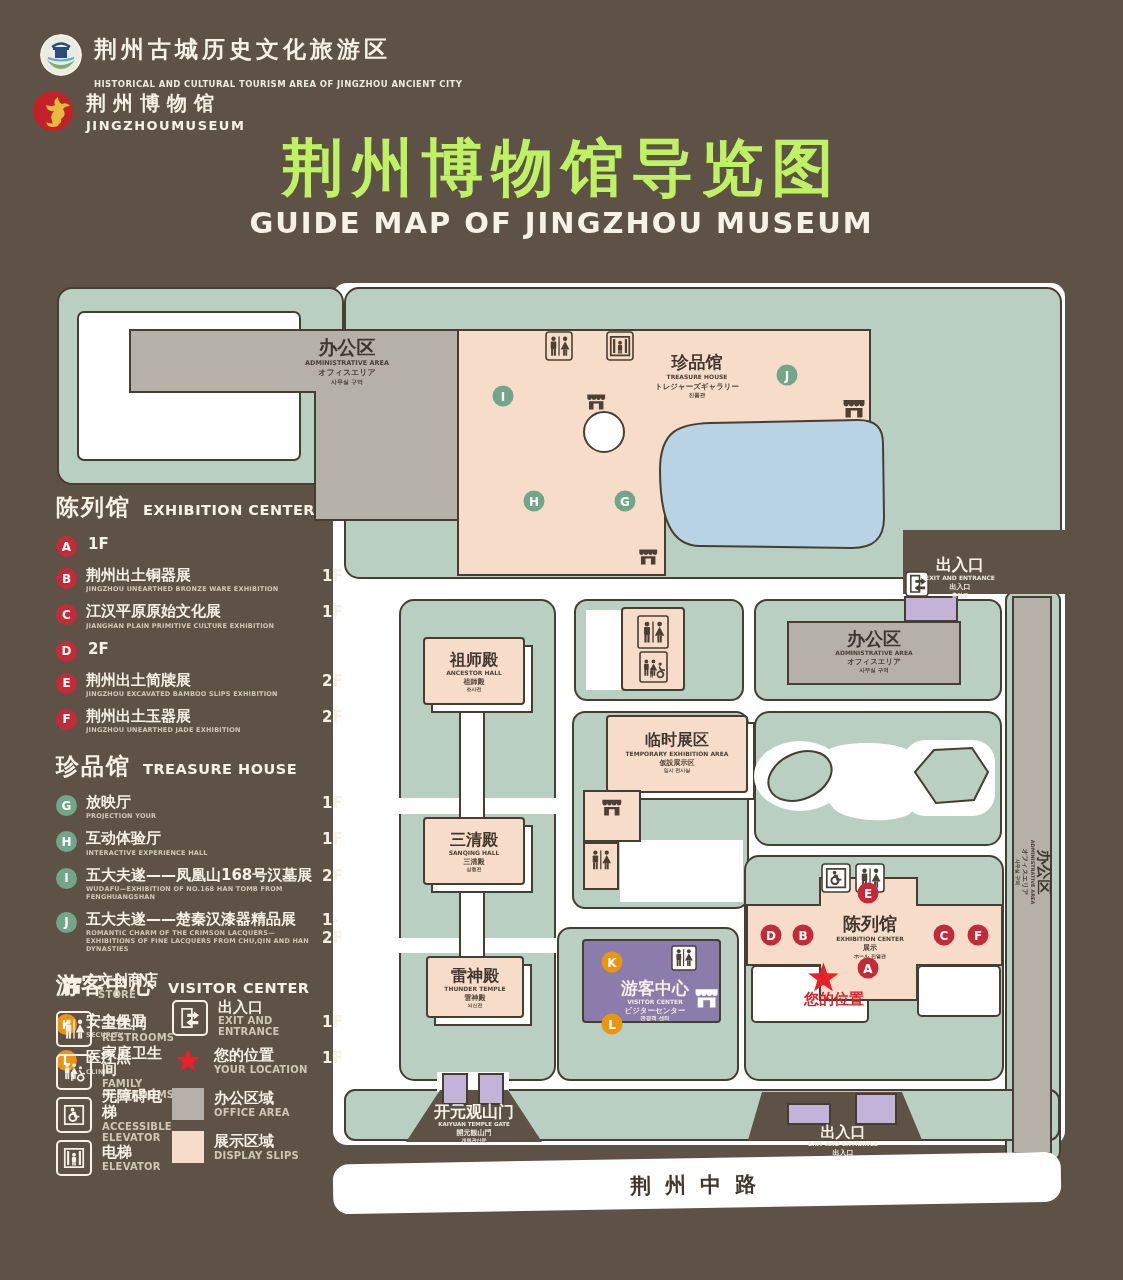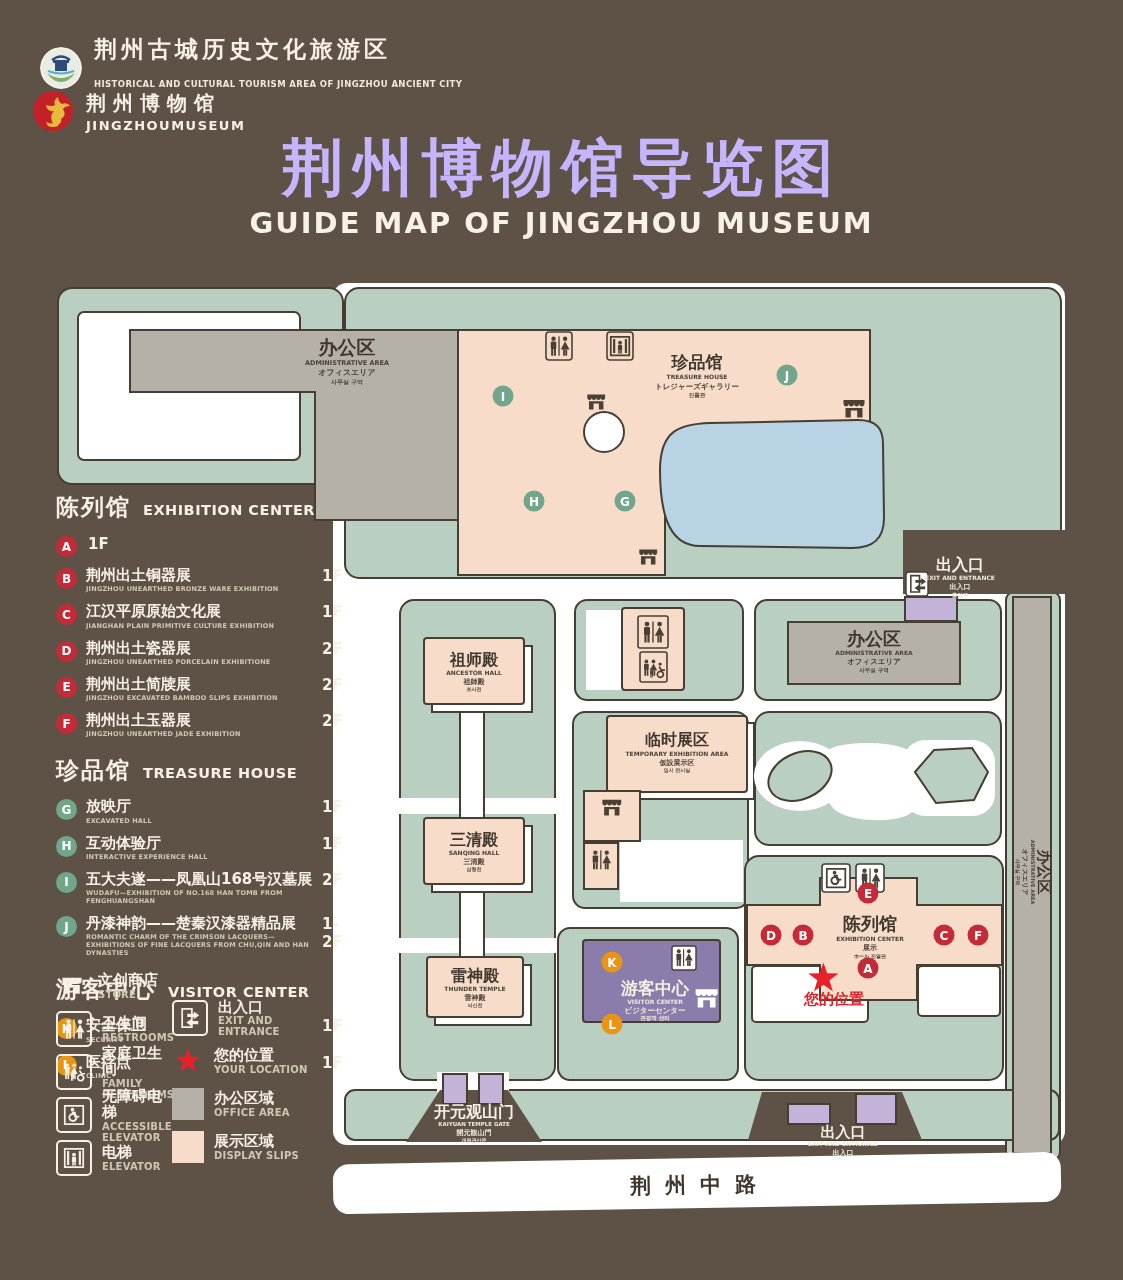--- a/index.html
+++ b/index.html
@@ -1,29 +1,29 @@
 <!DOCTYPE html>
 <html><head>
 <meta charset="utf-8">
 <style>
   html,body{margin:0;padding:0;background:#403830;}
   .stage{position:relative;width:1123px;height:1280px;background:#5e5247;overflow:hidden;
          font-family:"DejaVu Sans","Liberation Sans",sans-serif;}
   
   .logo-row{position:absolute;display:flex;align-items:flex-start;}
-  .logo1{left:40px;top:34px;align-items:flex-end;}
+  .logo1{left:40px;top:34px;}
   .logo2{left:32px;top:90px;}
   .logo-circle{width:42px;height:42px;border-radius:50%;flex:none;margin-right:12px;}
   .logo-txt .zh{font-weight:bold;color:#f6f0e5;}
   .logo1 .zh{font-size:23px;letter-spacing:4px;}
   .logo1 .en{font-size:8.5px;font-weight:bold;color:#efe9dc;letter-spacing:.4px;margin-top:14px;}
   .logo2 .zh{font-size:20px;letter-spacing:7px;}
   .logo2 .en{font-size:13px;font-weight:bold;color:#f6f0e5;letter-spacing:1.5px;margin-top:1px;}
   .title-zh{position:absolute;left:0;width:1123px;top:126px;text-align:center;
-            font-size:62px;font-weight:bold;color:#c4b5fd;letter-spacing:8px;}
+            font-size:62px;font-weight:bold;color:#bef264;letter-spacing:8px;}
   .title-en{position:absolute;left:0;width:1123px;top:206px;text-align:center;
             font-size:29px;font-weight:bold;color:#f7f1e6;letter-spacing:2px;}
   
   .legend{position:absolute;left:56px;top:492px;width:302px;color:#f6f0e5;}
   .lg-head{display:flex;align-items:baseline;margin:0 0 12px 0;}
   .lg-head .zh{font-size:23px;font-weight:bold;letter-spacing:2px;}
   .lg-head .en{font-size:14.5px;font-weight:bold;margin-left:12px;letter-spacing:.5px;}
   .lg-row{display:flex;align-items:flex-start;margin-bottom:10px;}
   .badge{width:21px;height:21px;border-radius:50%;color:#fff;font-size:12px;font-weight:bold;
          display:flex;align-items:center;justify-content:center;flex:none;margin:1px 9px 0 0;}
@@ -425,24 +425,20 @@
     <div class="lg-row">
       <span class="badge b-red">C</span>
       <span class="lg-txt">
           <span class="lg-zh">江汉平原原始文化展</span>
           <span class="lg-en">JIANGHAN PLAIN PRIMITIVE CULTURE EXHIBITION</span>
         </span>
       <span class="lg-fl">1F</span>
     </div>
     <div class="lg-row">
       <span class="badge b-red">D</span>
-      <span class="lg-txt">
-          <span class="lg-zh">荆州出土瓷器展</span>
-          <span class="lg-en">JINGZHOU UNEARTHED PORCELAIN EXHIBITIONE</span>
-        </span>
       <span class="lg-fl">2F</span>
     </div>
     <div class="lg-row">
       <span class="badge b-red">E</span>
       <span class="lg-txt">
           <span class="lg-zh">荆州出土简牍展</span>
           <span class="lg-en">JINGZHOU EXCAVATED BAMBOO SLIPS EXHIBITION</span>
         </span>
       <span class="lg-fl">2F</span>
     </div>
@@ -456,21 +452,21 @@
     </div>
 
     <div class="lg-head sect-gap">
       <span class="zh">珍品馆</span>
       <span class="en">TREASURE HOUSE</span>
     </div>
     <div class="lg-row">
       <span class="badge b-grn">G</span>
       <span class="lg-txt">
           <span class="lg-zh">放映厅</span>
-          <span class="lg-en">EXCAVATED HALL</span>
+          <span class="lg-en">PROJECTION YOUR</span>
         </span>
       <span class="lg-fl">1F</span>
     </div>
     <div class="lg-row">
       <span class="badge b-grn">H</span>
       <span class="lg-txt">
           <span class="lg-zh">互动体验厅</span>
           <span class="lg-en">INTERACTIVE EXPERIENCE HALL</span>
         </span>
       <span class="lg-fl">1F</span>
@@ -479,21 +475,21 @@
       <span class="badge b-grn">I</span>
       <span class="lg-txt">
           <span class="lg-zh">五大夫遂——凤凰山168号汉墓展</span>
           <span class="lg-en">WUDAFU—EXHIBITION OF NO.168 HAN TOMB FROM FENGHUANGSHAN</span>
         </span>
       <span class="lg-fl">2F</span>
     </div>
     <div class="lg-row">
       <span class="badge b-grn">J</span>
       <span class="lg-txt">
-          <span class="lg-zh">丹漆神韵——楚秦汉漆器精品展</span>
+          <span class="lg-zh">五大夫遂——楚秦汉漆器精品展</span>
           <span class="lg-en">ROMANTIC CHARM OF THE CRIMSON LACQUERS—EXHIBITIONS OF FINE LACQUERS FROM CHU,QIN AND HAN DYNASTIES</span>
         </span>
       <span class="lg-fl">1-2F</span>
     </div>
 
     <div class="lg-head sect-gap">
       <span class="zh">游客中心</span>
       <span class="en">VISITOR CENTER</span>
     </div>
     <div class="lg-row">

